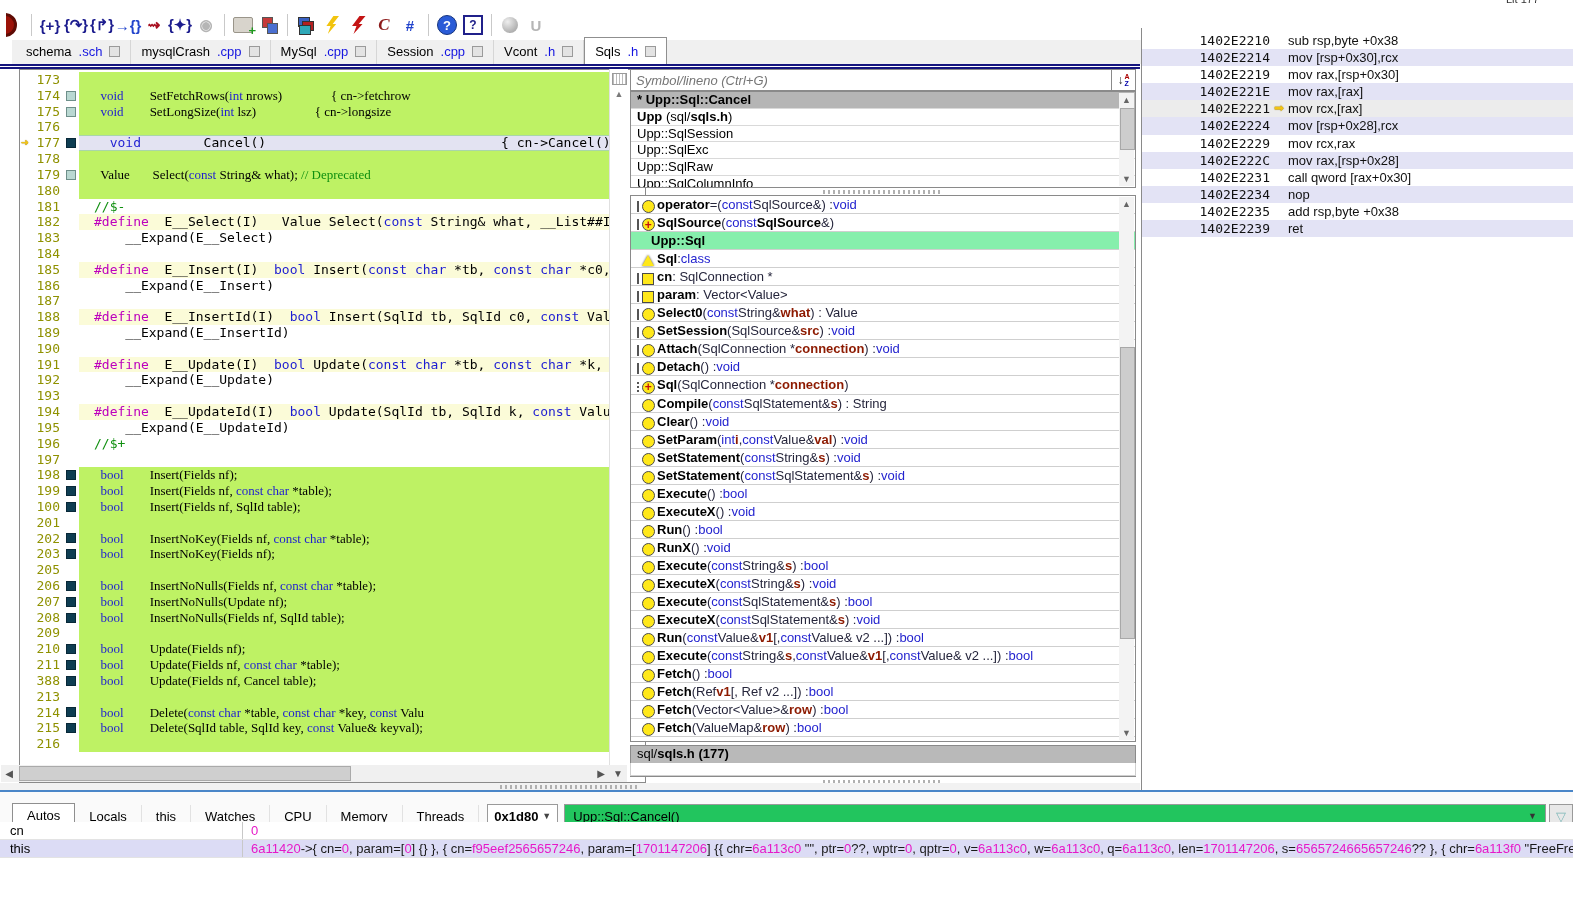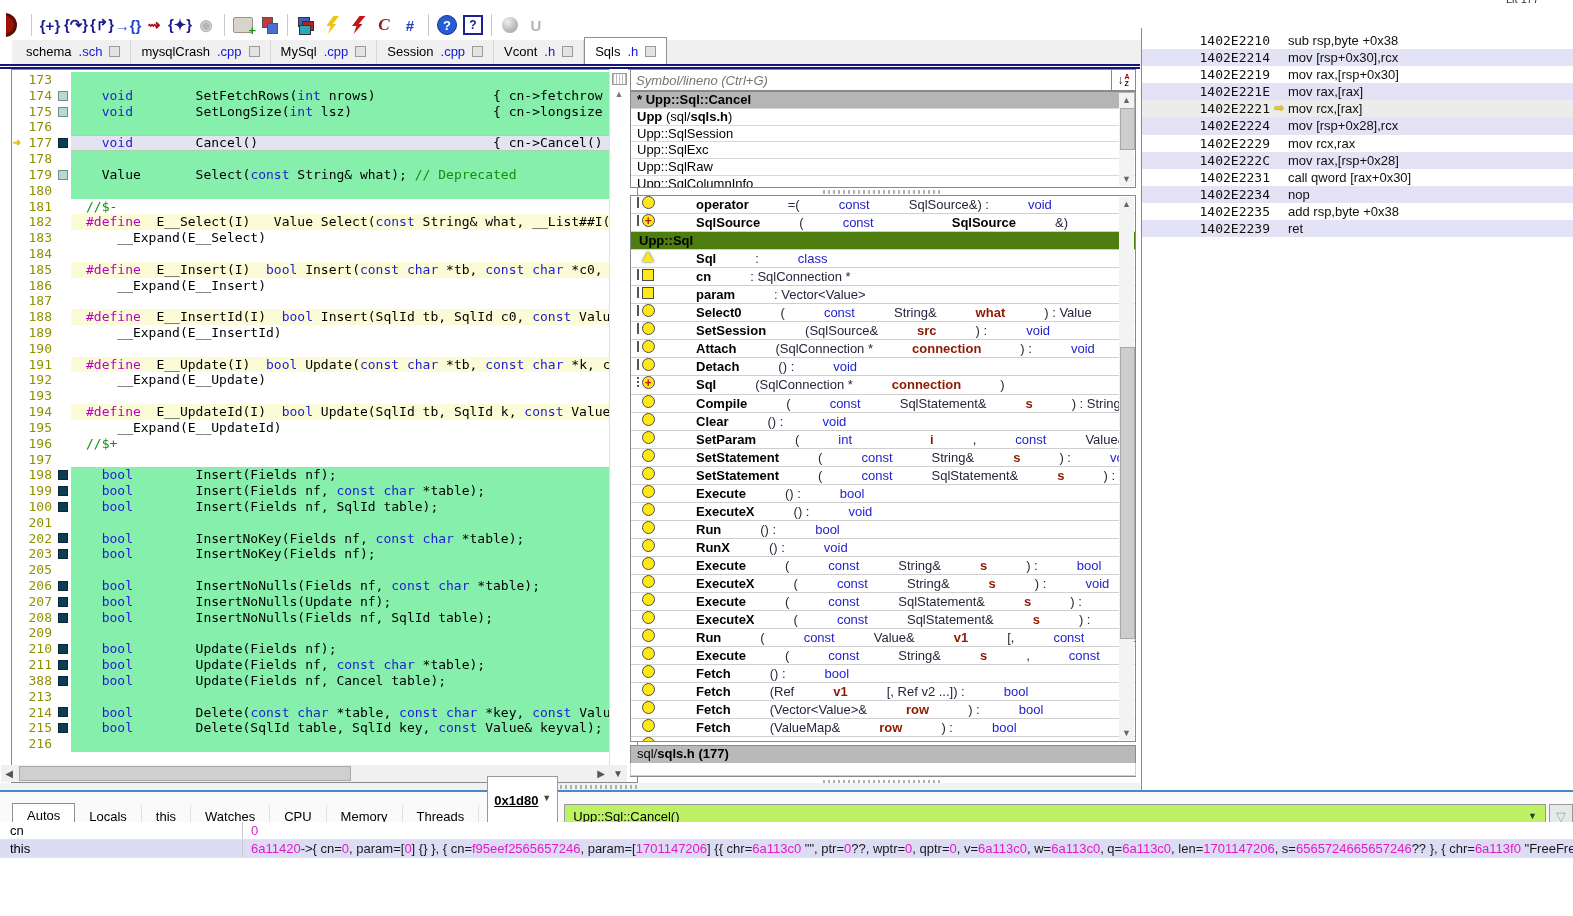--- a/index.html
+++ b/index.html
@@ -39,30 +39,30 @@
   
   #tabbar{left:12px;top:40px;width:1140px;height:24px;background:#f0f0f0;display:flex;align-items:flex-end;padding-left:4px;box-sizing:border-box;}
   .etab{display:flex;align-items:center;gap:7px;padding:3px 10px 4px 10px;height:17px;
         border-right:1px solid #d6d6d6;color:#000;}
   .etab .ext{color:#1515e0;}
   .etab .fsq{width:9px;height:9px;background:#e3e3e3;border:1px solid #9a9a9a;}
   .etab.active{background:#fff;border:1px solid #8f8f8f;border-bottom:none;height:20px;margin-bottom:-1px;}
   #navysep{left:0;top:64px;width:1140px;height:5px;
            background:linear-gradient(#15157e 0 2px,#ffffff 2px 3px,#15157e 3px 5px);}
   
-  #editor{left:11px;top:69px;width:627px;height:714px;border:1px solid #8a8a8a;box-sizing:border-box;background:#fff;overflow:hidden;}
+  #editor{left:19px;top:69px;width:627px;height:714px;border:1px solid #8a8a8a;box-sizing:border-box;background:#fff;overflow:hidden;}
   #elines{position:absolute;left:0;top:2px;width:608px;}
   .eline{display:flex;height:15.82px;line-height:15.82px;position:relative;
          font-family:"DejaVu Sans Mono",monospace;font-size:13px;white-space:pre;}
   .lnum{width:40px;text-align:right;padding-right:3px;color:#8f9100;flex:none;background:#fff;}
   .mcol{width:16px;flex:none;background:#fff;display:flex;align-items:center;justify-content:center;}
   .mark-lt{width:8px;height:8px;background:#b9d8d2;border:1px solid #6e8f8a;}
   .mark-dk{width:8px;height:8px;background:#0e3d52;border:1px solid #082838;}
   .ecode{flex:1;padding-left:15px;overflow:hidden;}
-  .bg-l{background:#86efac;} .bg-w{background:#ffffff;} .bg-y{background:#fbfbd8;}
+  .bg-l{background:#bef264;font-family:Liberation Serif, serif;} .bg-w{background:#ffffff;} .bg-y{background:#fbfbd8;}
   .bg-cur{background:#e3e3f2;box-shadow:inset 0 1px 0 #a9d6a9,inset 0 -1px 0 #a9d6a9;}
   .sk{color:#1d1dd2;} .sp{color:#000;} .sc{color:#0f8f0f;} .sd{color:#bd00bd;}
   .exec-arrow{position:absolute;left:1px;top:0;color:#f2c413;text-shadow:0 0 1px #7a5c00;font-size:13px;}
   #erbar{position:absolute;left:609px;top:69px;width:18px;height:696px;background:#fff;border-left:1px solid #e0e0e0;}
   .gripbox{width:13px;height:10px;margin:4px auto 3px auto;border:1px solid #9a9a9a;
            background:repeating-linear-gradient(90deg,#bbb 0 1px,#fff 1px 3px);}
   .vbtn{width:14px;height:12px;margin:2px auto;color:#7a7a7a;font-size:9px;text-align:center;line-height:12px;}
   #ehscroll{position:absolute;left:1px;top:765px;width:608px;height:17px;background:#f0f0f0;display:flex;align-items:center;}
   .harr{width:16px;text-align:center;color:#555;font-size:10px;}
   .hthumb{height:13px;background:#cfcfcf;border:1px solid #aaa;width:330px;margin-left:2px;}
@@ -83,22 +83,22 @@
   .symrow.sel{background:#b5b5b5;font-weight:bold;}
   .symrow .sb{font-weight:bold;}
   .vsb{position:absolute;right:1px;top:1px;width:15px;background:#f3f3f3;}
   .vsb .a{height:14px;text-align:center;font-size:9px;color:#666;line-height:14px;}
   .vsb .thumb{position:absolute;left:1px;width:13px;background:#cdcdcd;border:1px solid #a8a8a8;}
   .hgrip{position:absolute;left:0;width:506px;height:7px;display:flex;align-items:center;justify-content:center;}
   .hgrip i{width:120px;height:4px;
     background:repeating-linear-gradient(90deg,#b0b0b0 0 2px,transparent 2px 5px);}
   #memlist{position:absolute;left:0;top:126px;width:506px;height:547px;border:1px solid #8a8a8a;box-sizing:border-box;background:#fff;overflow:hidden;}
   .mrow{height:17.05px;line-height:17.05px;border-bottom:1px solid #cfcfcf;white-space:nowrap;overflow:hidden;
-        display:flex;align-items:flex-start;padding-left:4px;gap:39px;}
-  .mrow.hdr{background:#4d7c0f;font-weight:bold;padding-left:8px;}
+        display:flex;align-items:flex-end;padding-left:4px;}
+  .mrow.hdr{background:#86efac;font-weight:bold;padding-left:20px;}
   .micon{flex:none;width:22px;height:13px;position:relative;}
   .micon .bar{position:absolute;left:2px;top:1px;width:2px;height:11px;background:#555;}
   .micon .bar.dot{background:repeating-linear-gradient(#555 0 2px,transparent 2px 4px);}
   .micon .shape{position:absolute;left:7px;top:0;}
   .sh-m{width:11px;height:11px;border-radius:50%;background:#ffe81a;border:1px solid #4a4a4a;}
   .sh-c{width:11px;height:11px;border-radius:50%;background:#ffe81a;border:1px solid #4a4a4a;position:relative;}
   .sh-c::after{content:"+";position:absolute;left:1.5px;top:-2.5px;color:#c41010;font-weight:bold;font-size:12px;}
   .sh-f{width:10px;height:10px;background:#ffe81a;border:1px solid #4a4a4a;margin-top:1px;}
   .sh-t{width:0;height:0;border-left:6px solid transparent;border-right:6px solid transparent;
         border-bottom:11px solid #ffe81a;filter:drop-shadow(0 0 1px #4a4a4a);margin-top:1px;}
@@ -116,25 +116,25 @@
   .dslot{flex:none;width:18px;text-align:center;color:#f2c413;text-shadow:0 0 1px #7a5c00;font-size:12px;}
   .dins{color:#111;}
   
   #mainsplit{left:0;top:783px;width:1140px;height:7px;background:#f2f2f2;display:flex;align-items:center;justify-content:center;}
   #mainsplit i{width:140px;height:4px;background:repeating-linear-gradient(90deg,#b0b0b0 0 2px,transparent 2px 5px);}
   
   #bottom{left:0;top:790px;width:1573px;height:126px;background:#fff;border-top:2px solid #4a86c8;box-sizing:border-box;}
   #btabs{display:flex;align-items:flex-end;height:36px;background:#fafafa;padding-left:12px;}
   .btab{padding:4px 14px;color:#000;border-right:1px solid #e2e2e2;}
   .btab.active{background:#fff;border:1px solid #8f8f8f;border-bottom:1px solid #fff;font-weight:normal;}
-  #threadbox{display:flex;align-items:flex-start;gap:4px;margin-left:8px;border:1px solid #9a9a9a;background:#fff;
-             padding:16px 6px;height:18px;}
+  #threadbox{display:flex;align-items:center;gap:4px;margin-left:8px;border:1px solid #9a9a9a;background:#fff;
+             padding:2px 6px;height:18px;}
   #threadbox .tv{font-weight:bold;text-decoration:underline;}
   #threadbox .dd{font-size:9px;color:#444;}
-  #framebox{display:flex;align-items:center;margin-left:6px;flex:1;border:1px solid #9a9a9a;background:#bef264;
+  #framebox{display:flex;align-items:center;margin-left:6px;flex:1;border:1px solid #9a9a9a;background:#22c55e;
             padding:2px 8px;height:18px;max-width:1095px;}
   #framebox .fv{flex:1;}
   #framebox .dd{font-size:9px;color:#333;}
   #tribtn{width:22px;height:22px;border:1px solid #9a9a9a;background:#e8e8e8;margin-left:3px;
           display:flex;align-items:center;justify-content:center;color:#7fb8b8;font-size:13px;}
   #watch{position:absolute;left:0;top:30px;width:1573px;height:94px;background:#fff;overflow:hidden;}
   .wrow{display:flex;height:17px;line-height:17px;border-bottom:1px solid #e3e3e3;white-space:pre;overflow:hidden;}
   .wrow.sel{background:#dcdcf5;}
   .wname{flex:none;width:232px;padding-left:10px;border-right:1px solid #c8c8c8;color:#000;}
   .wval{padding-left:8px;overflow:hidden;}

